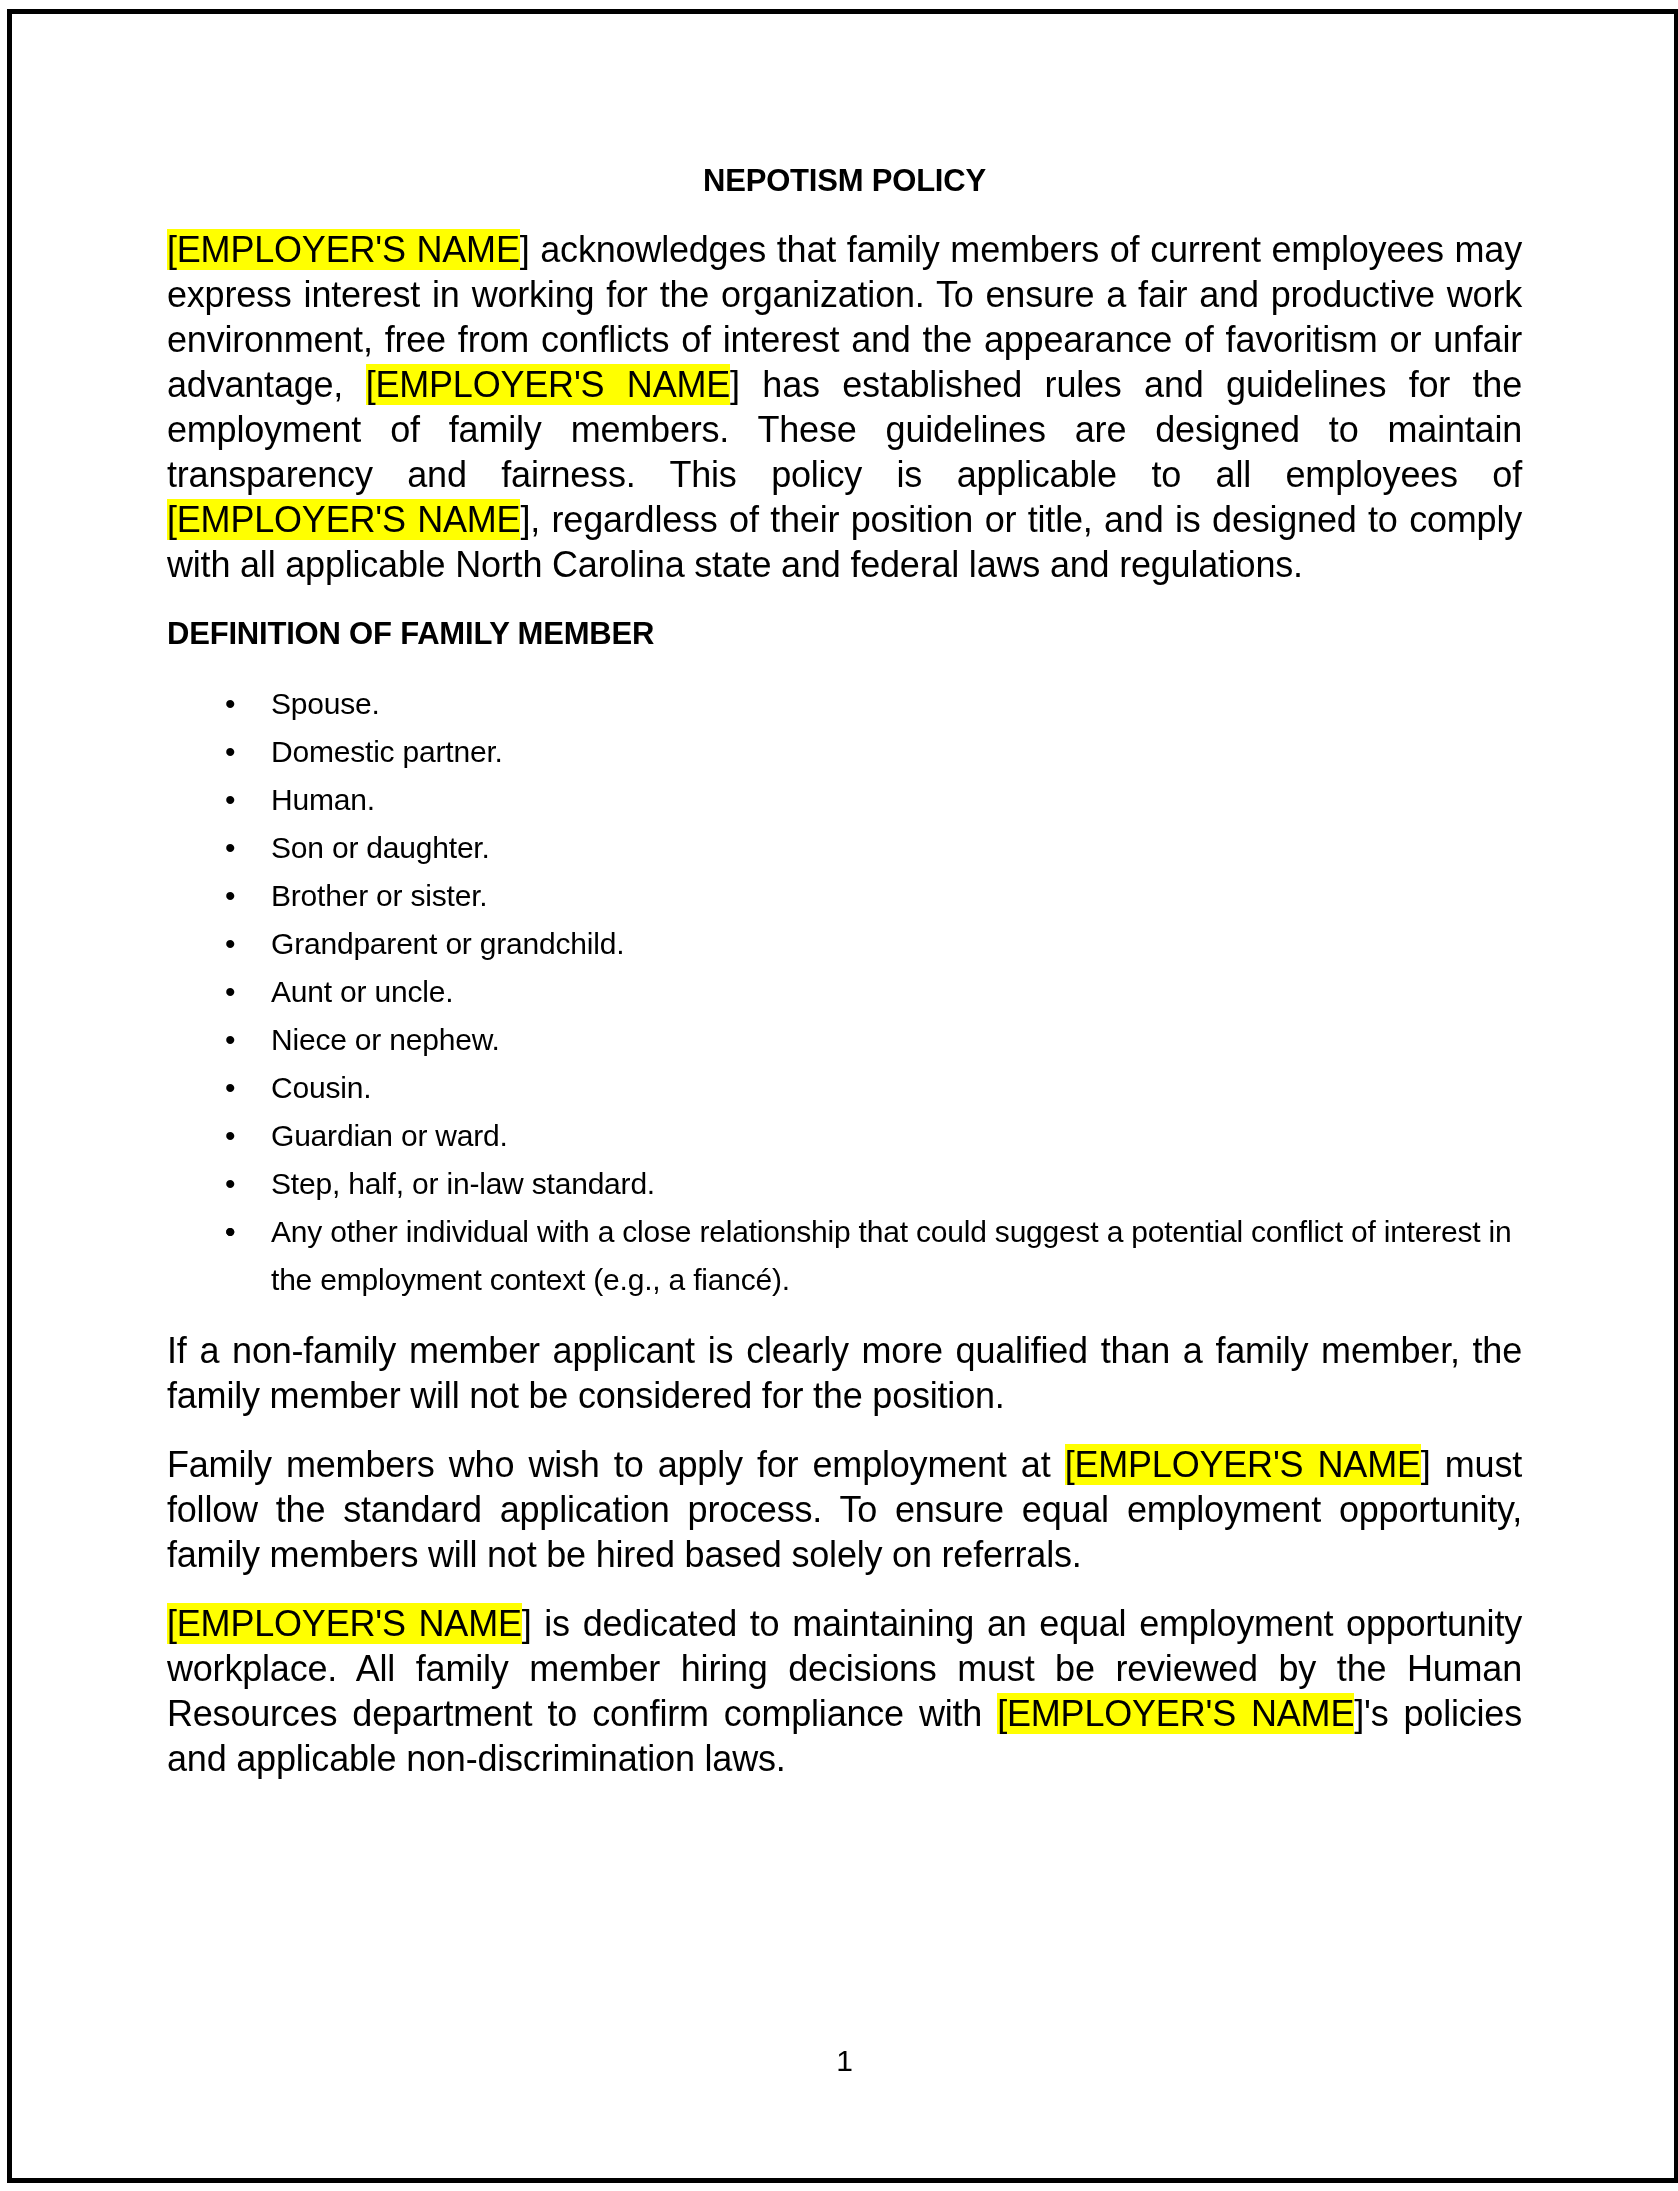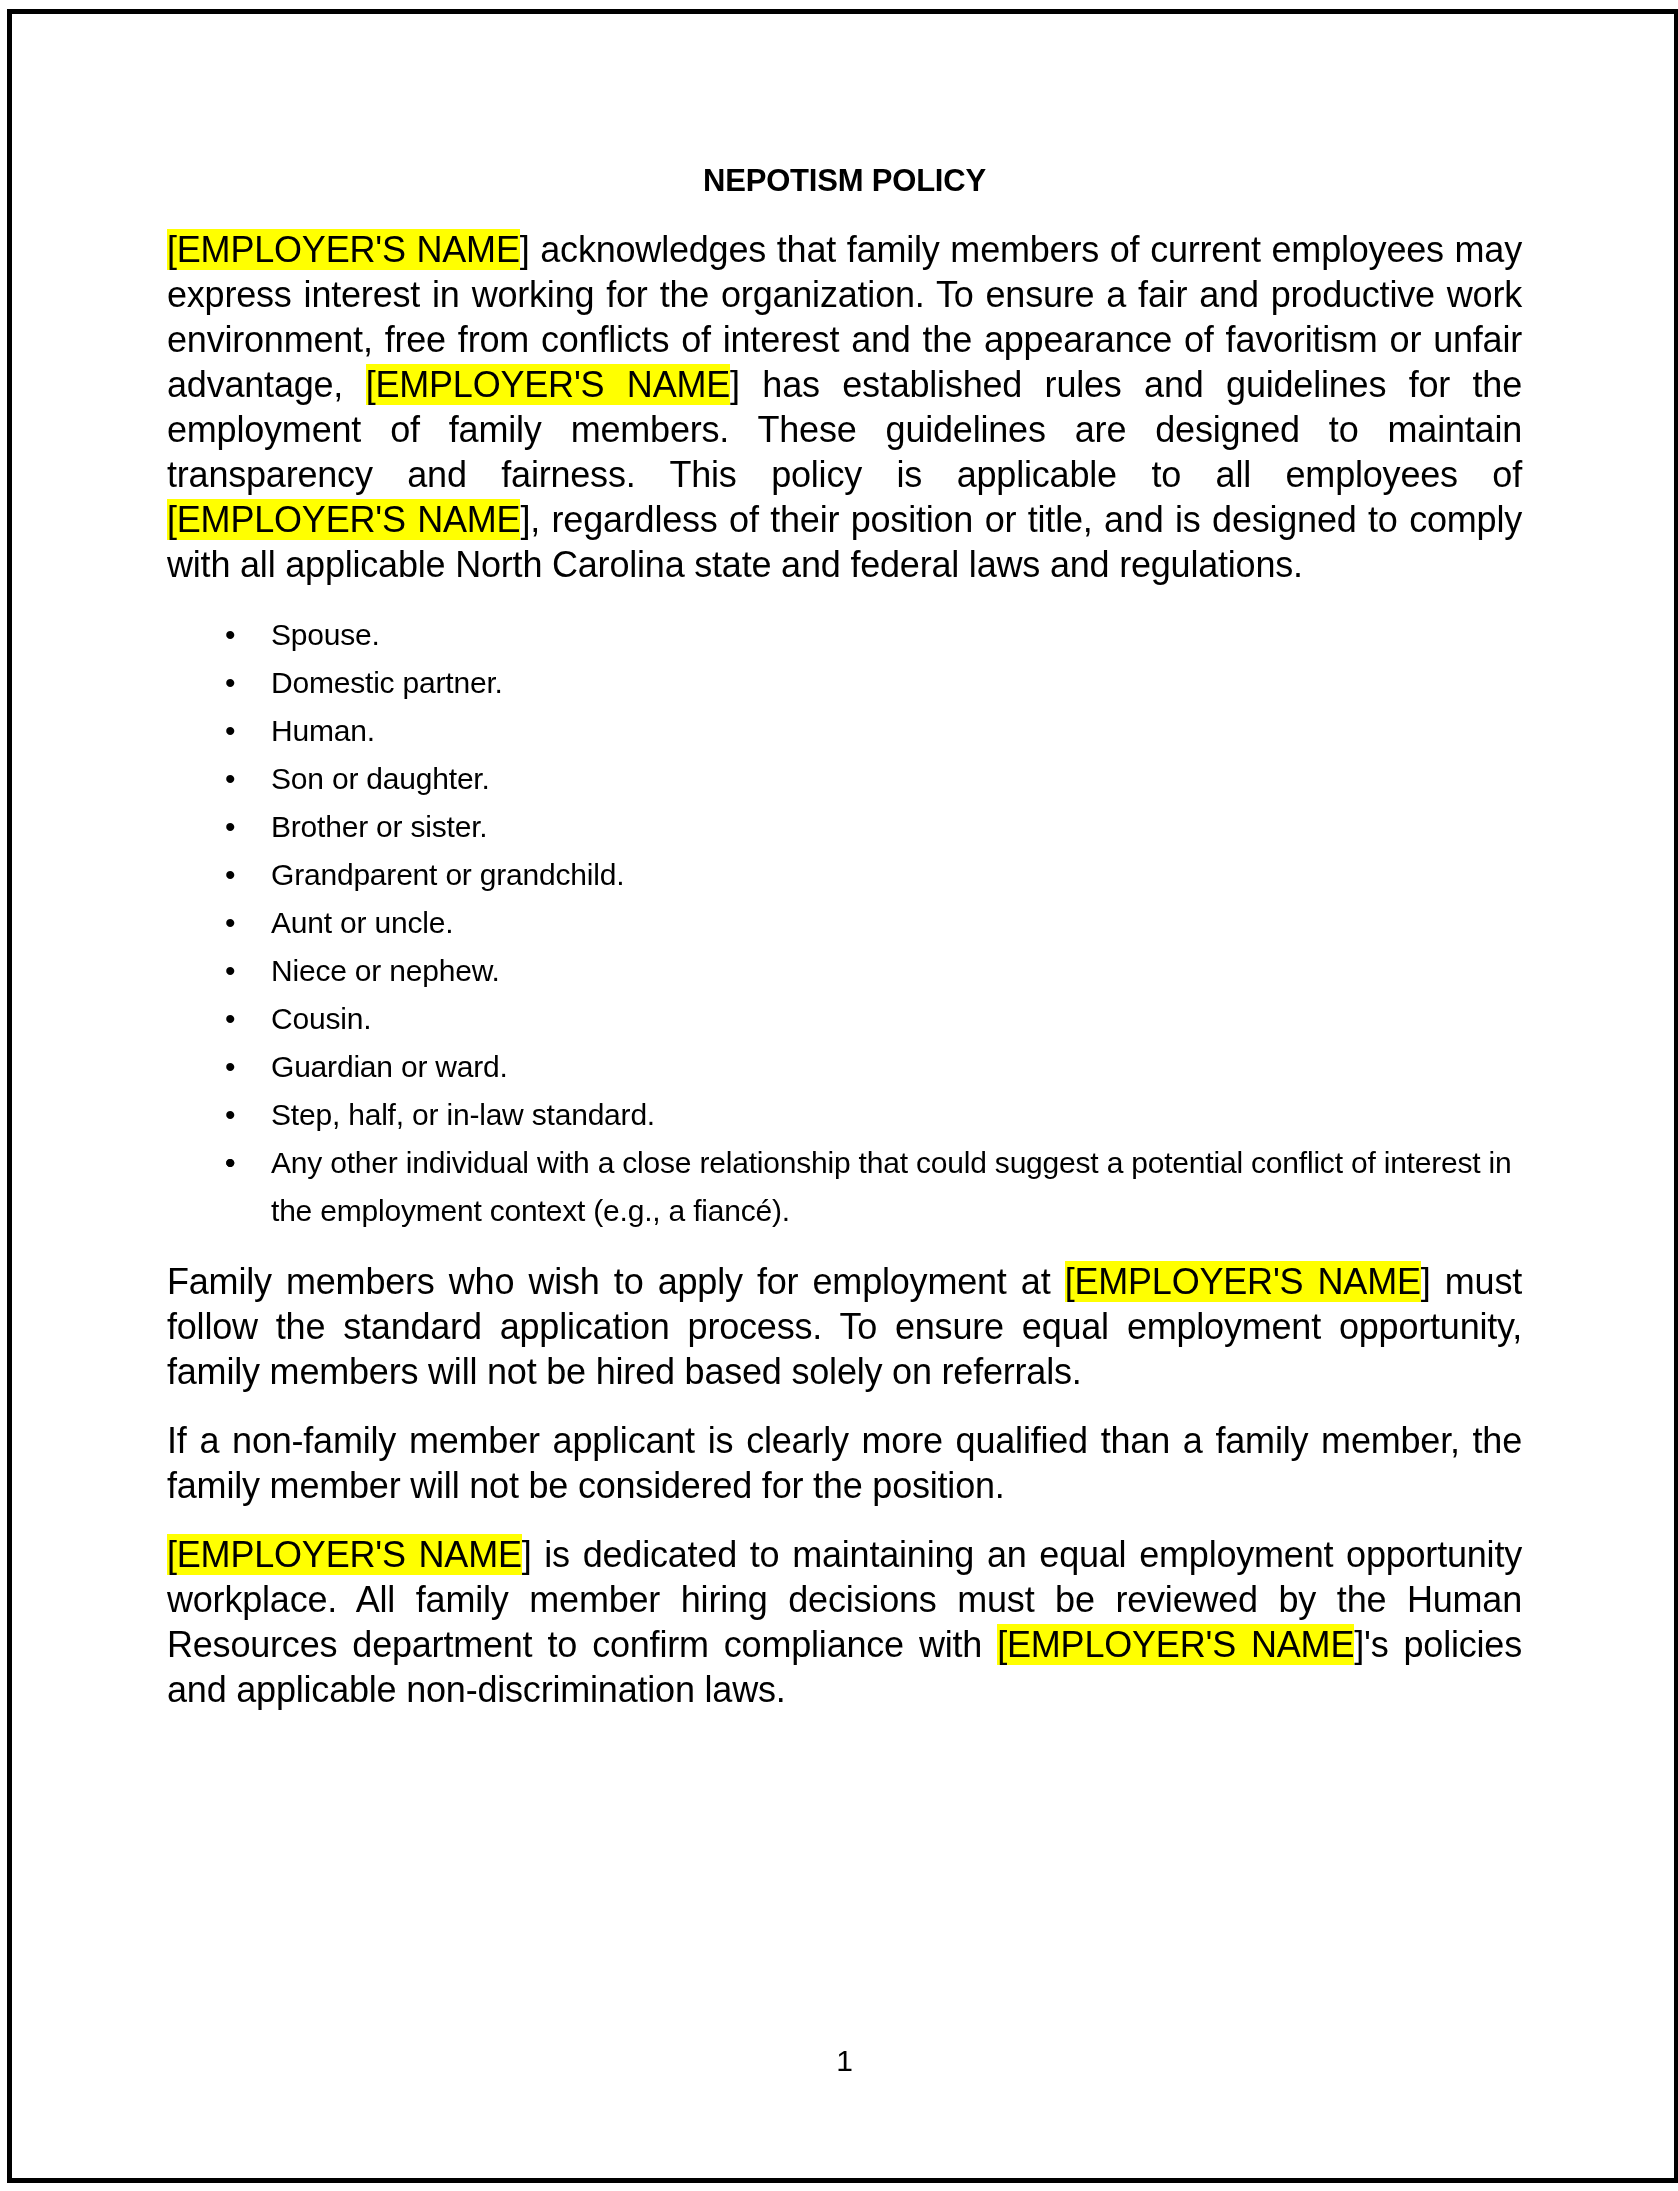--- a/index.html
+++ b/index.html
@@ -86,35 +86,36 @@
 </style>
 </head>
 <body>
 
 <div class="page">
   <div class="frame"></div>
   <div class="content">
     <h1 class="doc-title">NEPOTISM POLICY</h1>
     <div>
         <p class="body-para"><span class="hl">[EMPLOYER'S NAME</span><span class="run">] acknowledges that family members of current employees may express interest in working for the organization. To ensure a fair and productive work environment, free from conflicts of interest and the appearance of favoritism or unfair advantage, </span><span class="hl">[EMPLOYER'S NAME</span><span class="run">] has established rules and guidelines for the employment of family members. These guidelines are designed to maintain transparency and fairness. This policy is applicable to all employees of </span><span class="hl">[EMPLOYER'S NAME</span><span class="run">], regardless of their position or title, and is designed to comply with all applicable North Carolina state and federal laws and regulations.</span></p>
+        <h2 class="head">DEFINITION OF FAMILY MEMBER</h2>
         <ul class="bullets">
           <li><span class="bullet-marker">•</span><span>Spouse.</span></li>
           <li><span class="bullet-marker">•</span><span>Domestic partner.</span></li>
           <li><span class="bullet-marker">•</span><span>Human.</span></li>
           <li><span class="bullet-marker">•</span><span>Son or daughter.</span></li>
           <li><span class="bullet-marker">•</span><span>Brother or sister.</span></li>
           <li><span class="bullet-marker">•</span><span>Grandparent or grandchild.</span></li>
           <li><span class="bullet-marker">•</span><span>Aunt or uncle.</span></li>
           <li><span class="bullet-marker">•</span><span>Niece or nephew.</span></li>
           <li><span class="bullet-marker">•</span><span>Cousin.</span></li>
           <li><span class="bullet-marker">•</span><span>Guardian or ward.</span></li>
           <li><span class="bullet-marker">•</span><span>Step, half, or in-law standard.</span></li>
           <li><span class="bullet-marker">•</span></li>
           <li><span class="bullet-marker">•</span><span>Any other individual with a close relationship that could suggest a potential conflict of interest in the employment context (e.g., a fiancé).</span></li>
         </ul>
+        <p class="body-para"><span class="run">If a non-family member applicant is clearly more qualified than a family member, the family member will not be considered for the position.</span></p>
         <p class="body-para"><span class="run">Family members who wish to apply for employment at </span><span class="hl">[EMPLOYER'S NAME</span><span class="run">] must follow the standard application process. To ensure equal employment opportunity, family members will not be hired based solely on referrals.</span></p>
-        <p class="body-para"><span class="run">If a non-family member applicant is clearly more qualified than a family member, the family member will not be considered for the position.</span></p>
         <p class="body-para"><span class="hl">[EMPLOYER'S NAME</span><span class="run">] is dedicated to maintaining an equal employment opportunity workplace. All family member hiring decisions must be reviewed by the Human Resources department to confirm compliance with </span><span class="hl">[EMPLOYER'S NAME</span><span class="run">]'s policies and applicable non-discrimination laws.</span></p>
       </div>
   </div>
   <div class="page-number">1</div>
 </div>
 
 
 </body></html>

